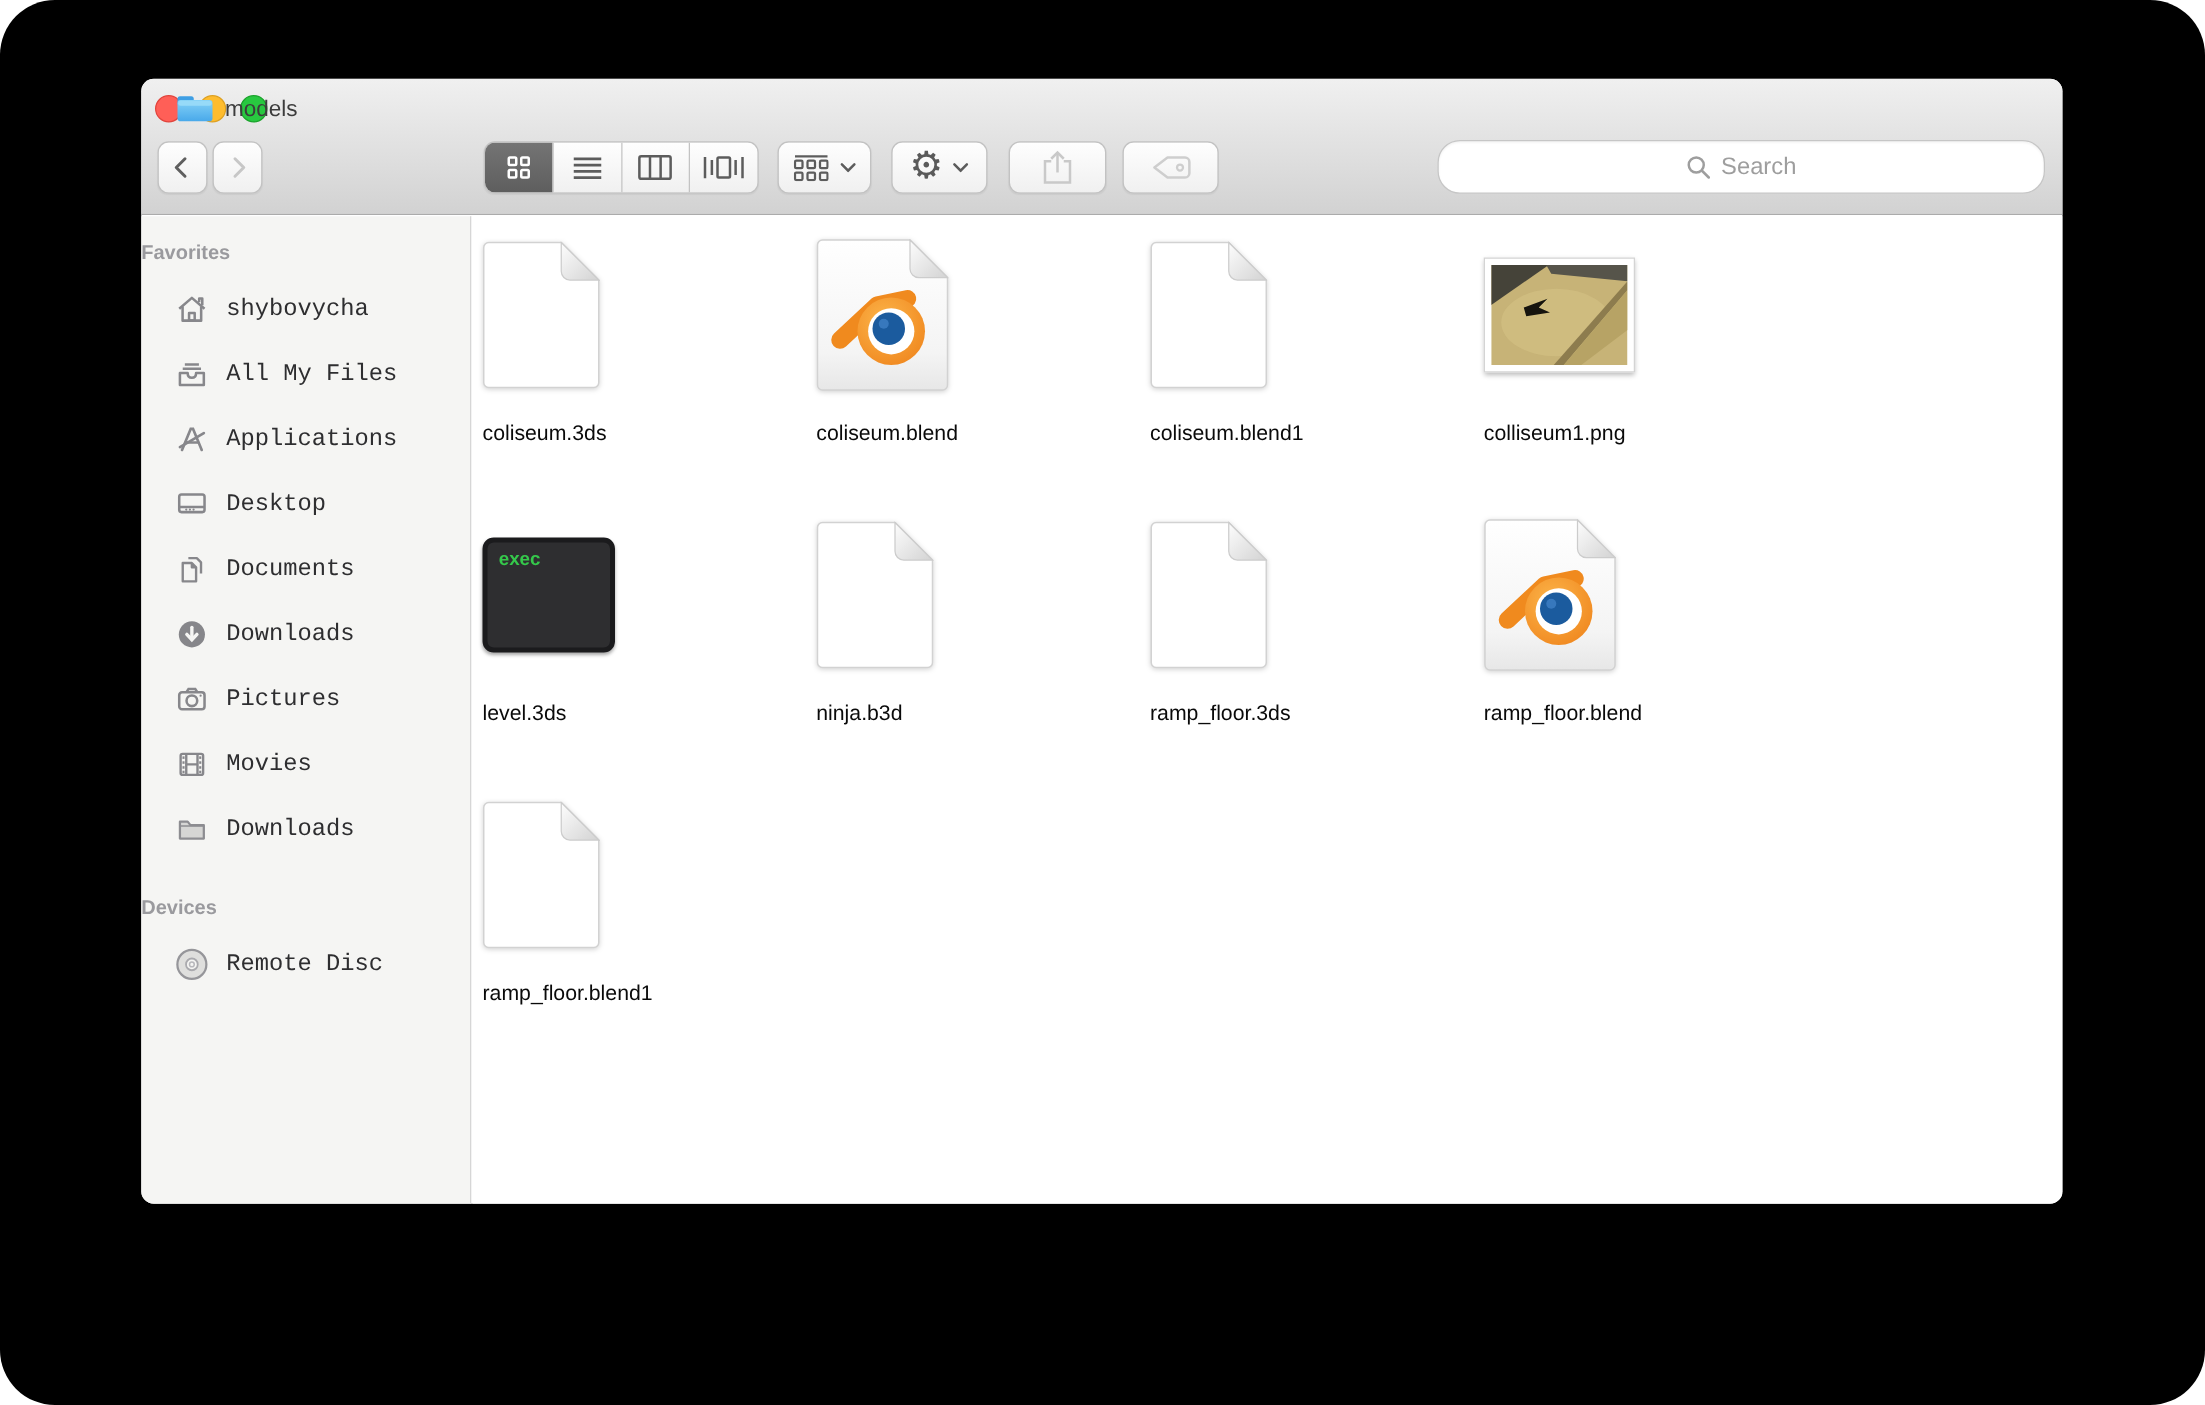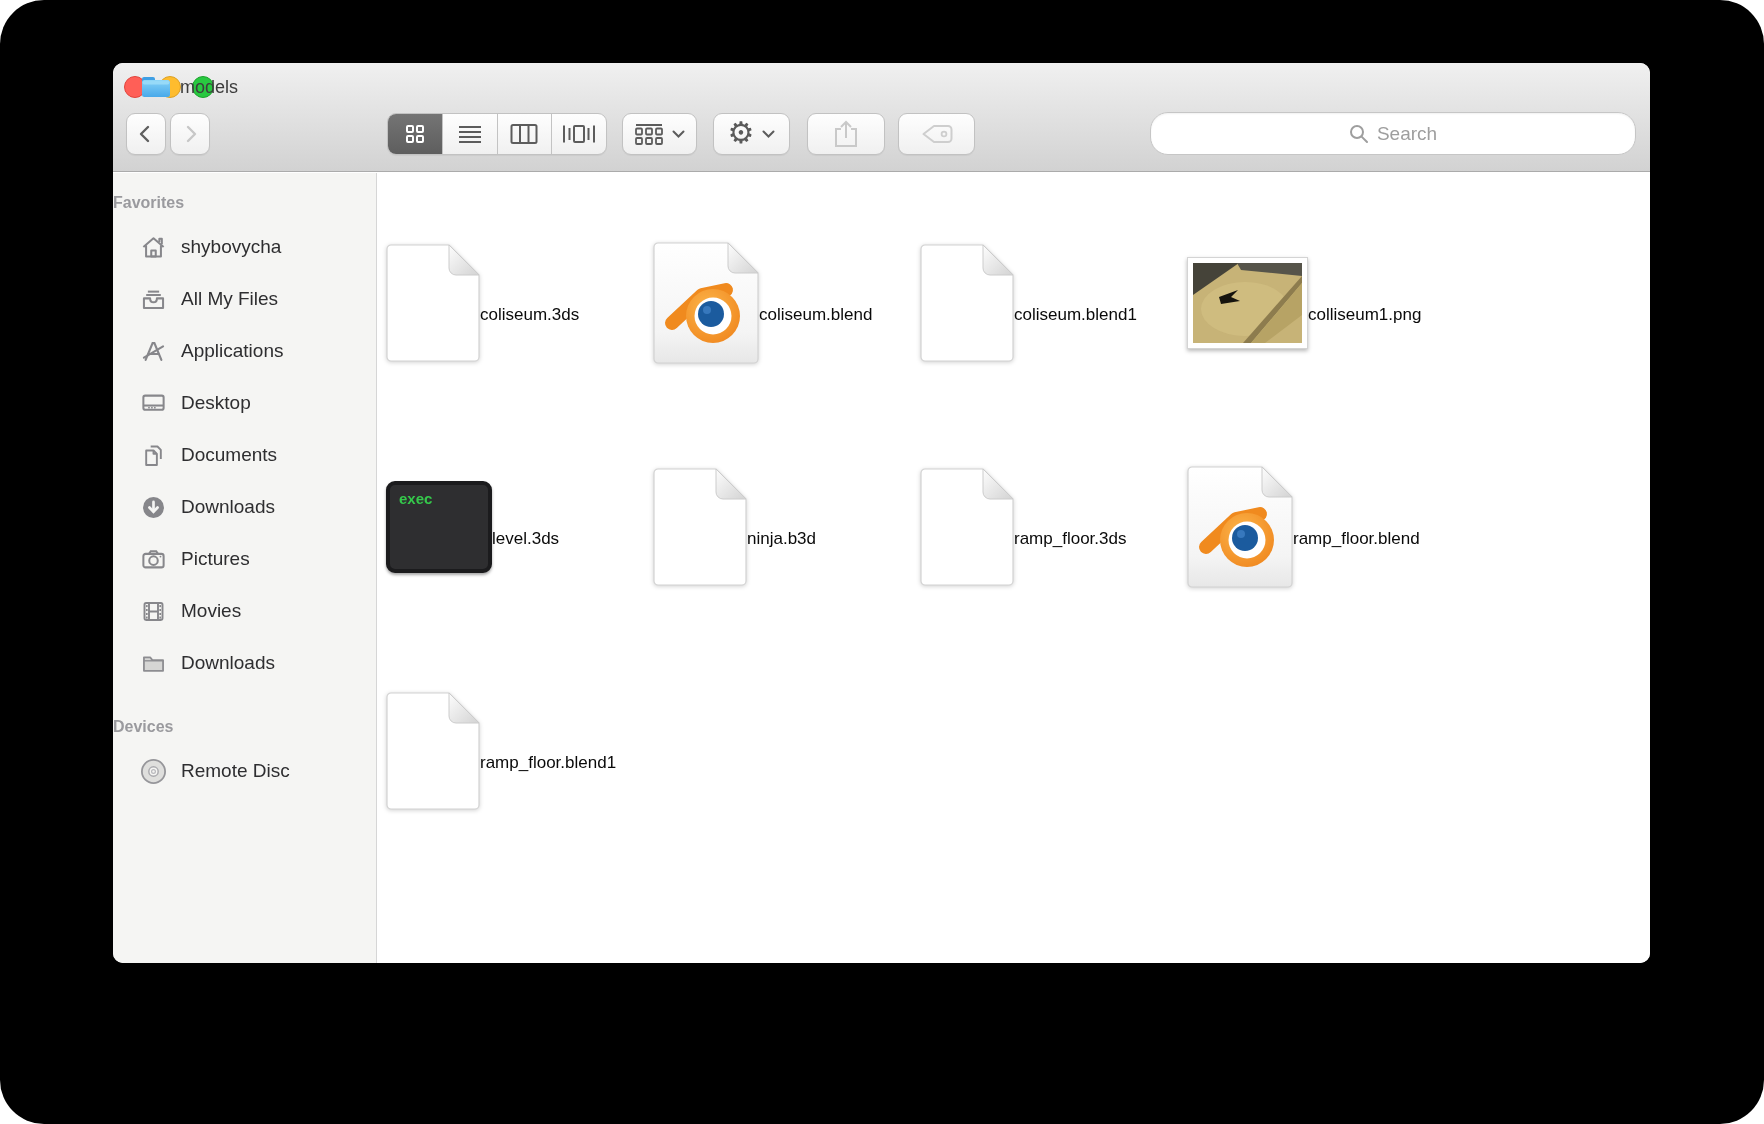--- a/index.html
+++ b/index.html
@@ -52,27 +52,27 @@
             display:flex; align-items:center; justify-content:center; gap:8px; }
   .search .ph { font-size:19px; color:#9e9e9e; }
 
   
   .sidebar { position:absolute; left:0; top:110px; bottom:0; width:264px;
              background:#f5f5f3; border-right:1px solid #d6d6d6; padding-top:12px; }
   .section + .section { margin-top:20px; }
   .section-title { height:36px; display:flex; align-items:center; 
                    font-size:16px; font-weight:600; color:#9a9a9e; }
   .side-item { height:52px; display:flex; align-items:center; padding-left:25px; gap:13px;
-               font-size:19px; color:#2e2e30; cursor:default; }
+               font-size:19px; color:#2e2e30; cursor:default;font-family:Liberation Mono, monospace; }
   .side-item .icn { width:30px; height:30px; flex:none; display:flex; align-items:center; justify-content:center; }
 
   
   .content { position:absolute; left:265px; top:110px; right:0; bottom:0; background:#fff; }
   .grid { position:absolute; left:8px; top:18px; width:1068px; display:flex; flex-wrap:wrap; }
-  .cell { width:267px; height:224px; display:flex; align-items:center; }
+  .cell { width:267px; height:224px; display:flex; flex-direction:column; align-items:flex-start; }
   .icon-box { height:122px; display:flex; align-items:center; justify-content:center; }
   .fname { margin-top:24px; font-size:17px; color:#0a0a0a; white-space:nowrap; }
 
   .docshadow { filter:drop-shadow(0 1px 2px rgba(0,0,0,.18)); }
 
   .term { position:relative; width:106px; height:92px; background:#2e2e30;
           border:4px solid #1b1b1d; border-radius:9px;
           box-shadow:0 2px 3px rgba(0,0,0,.35); }
   .term .exec { position:absolute; left:9px; top:5px;
                 font-family:Liberation Sans, sans-serif; font-weight:bold;

